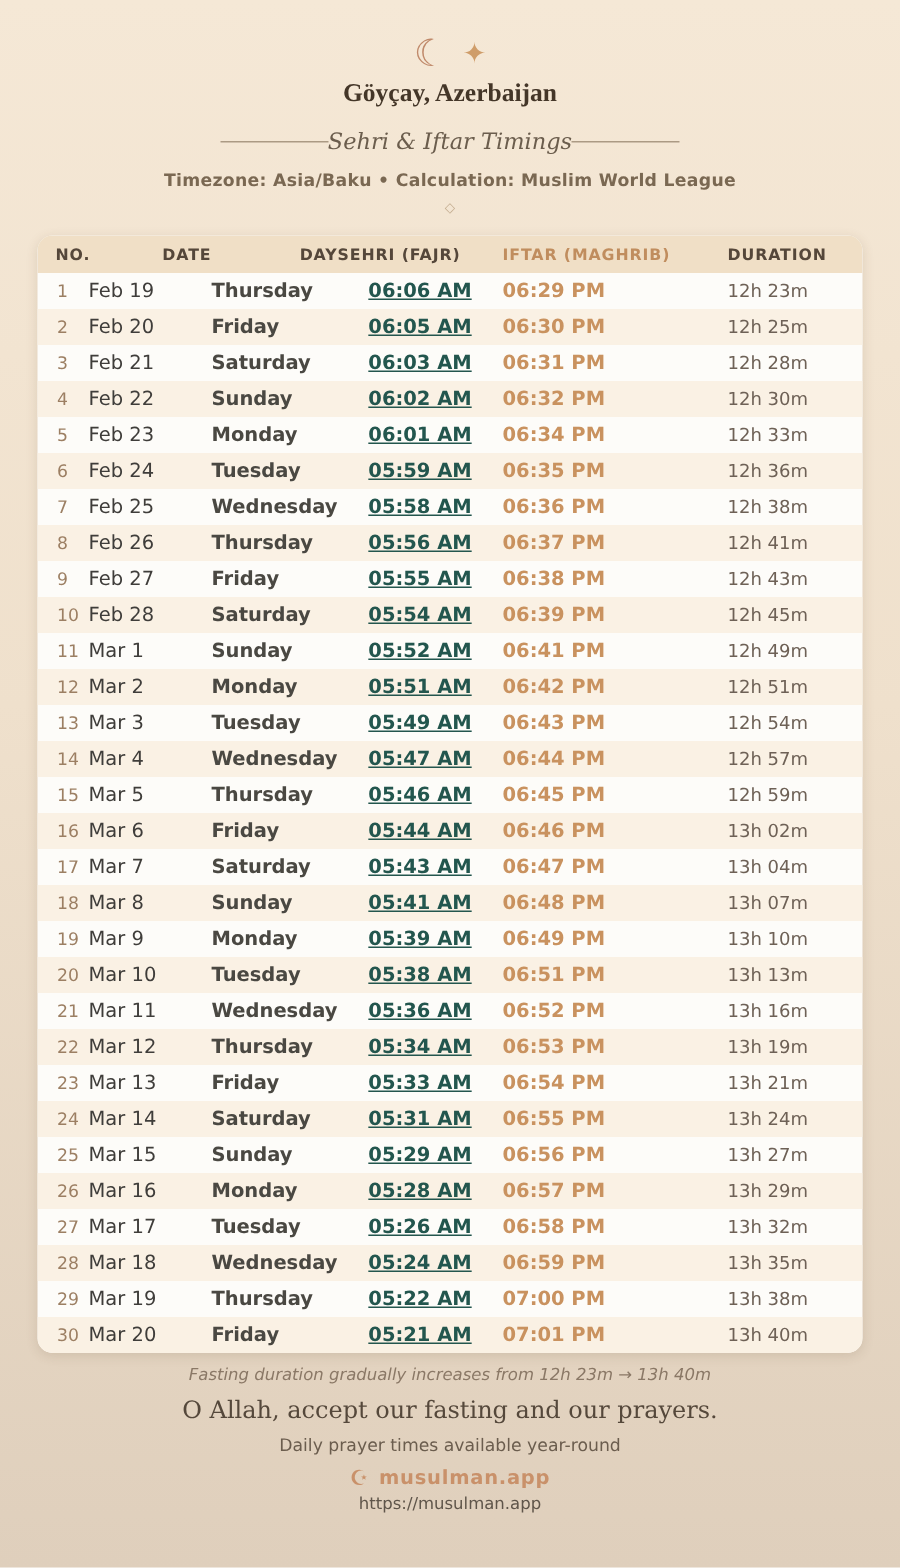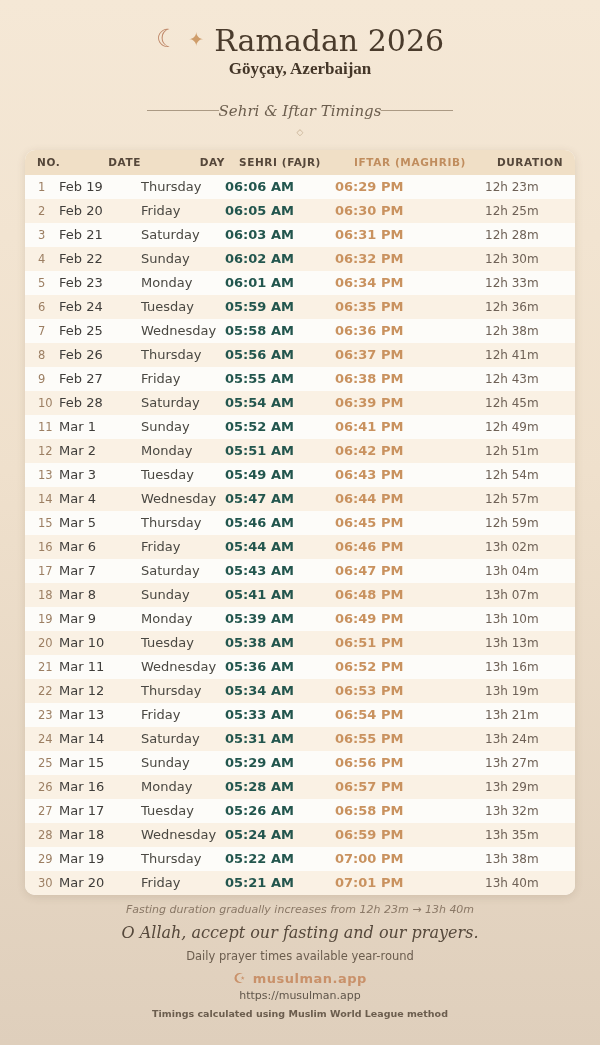--- a/index.html
+++ b/index.html
@@ -20,21 +20,21 @@
     font-family: "DejaVu Serif", serif;
     color: #4a3b2c; font-size: 30px; line-height: 1.05;
   }
   .moon-glyph { color: #c08a6b; font-size: 25px; line-height: 1; transform: translateY(-2px); }
   .spark-glyph { color: #cf9d6a; font-size: 19px; line-height: 1; transform: translateY(-1px); }
   .subtitle {
     font-family: Liberation Serif, serif; font-weight: bold;
     color: #443628; font-size: 17px; margin-top: 2px;
   }
   .section-row {
-    margin-top: 23px;
+    margin-top: 13px;
     display: flex; align-items: center; justify-content: center; gap: 0;
   }
   .section-row .rule { width: 72px; height: 1px; background: #ab9a84; }
   .section-label {
     font-family: "DejaVu Serif", serif; font-style: italic;
     color: #6b5d4d; font-size: 15px;
   }
   .meta-line { margin-top: 10px; color: #7a6852; font-size: 11.5px; font-weight: 600; letter-spacing: .2px; }
   .ornament { margin-top: 8px; color: #c4ad90; font-size: 9px; line-height: 1; }
 
@@ -51,73 +51,73 @@
     display: grid;
     grid-template-columns: 34px 82px 84px 110px 150px 1fr;
     align-items: center;
     height: 25px;
     background: #f0dfc6;
     font-size: 10.5px; font-weight: bold; letter-spacing: .6px;
     color: #55473a;
   }
   .thead .c1 { padding-left: 12px; }
   .thead .c2, .thead .c3 { text-align: right; }
-  .thead .c4, .thead .c5, .thead .c6 { text-align: center; }
+  .thead .c4, .thead .c5, .thead .c6 { text-align: left; }
   .thead .c5 { color: #c08d5e; }
   .trow {
     display: grid;
     grid-template-columns: 34px 82px 84px 110px 150px 1fr;
     align-items: center;
     height: 24px;
     font-size: 13px;
   }
   .trow.alt { background: #faf1e4; }
   .trow .c1 { padding-left: 13px; color: #9c7f63; font-size: 11.5px; }
   .trow .c2 { color: #3f3d3a; }
-  .trow .c3 { color: #4a4842; }
-  .trow .c4 { text-align: left; font-weight: bold; color: #23564e; }
+  .trow .c3 { color: #4a4842; font-weight: bold; }
+  .trow .c4 { text-align: center; font-weight: bold; color: #23564e; text-decoration: underline; }
   .trow .c5 { text-align: left; font-weight: bold; color: #c9925f; }
   .trow .c6 { text-align: left; color: #6e6156; font-size: 12px; }
 
   
   .note {
     margin-top: 8px; font-style: italic;
     color: #8a7866; font-size: 11px;
   }
   .dua {
     margin-top: 7px;
-    font-family: "DejaVu Serif", serif; font-style: italic;
+    font-family: "DejaVu Serif", serif; 
     color: #55483b; font-size: 16px;
   }
   .avail { margin-top: 7px; color: #6b5d4e; font-size: 11.5px; }
   .brand-row {
     margin-top: 8px; display: flex; align-items: center; justify-content: center; gap: 7px;
   }
   .brand-moon { color: #c9916a; font-size: 14px; line-height: 1; }
   .brand-name { color: #c9916a; font-size: 13px; font-weight: bold; letter-spacing: .5px; }
   .url { margin-top: 3px; color: #5f554a; font-size: 11px; }
   .method { margin-top: 6px; color: #6b5d4e; font-size: 9.5px; font-weight: bold; }
 </style>
 </head>
 <body>
 
 <div class="page">
 
   <div class="hdr">
     <div class="title-row">
       <span class="moon-glyph">☾</span>
       <span class="spark-glyph">✦</span>
-      <span>Ramadan 2026</span>
     </div>
     <div class="subtitle">Göyçay, Azerbaijan</div>
     <div class="section-row">
       <span class="rule"></span>
       <span class="section-label">Sehri &amp; Iftar Timings</span>
       <span class="rule"></span>
     </div>
+    <div class="meta-line">Timezone: Asia/Baku • Calculation: Muslim World League</div>
     <div class="ornament">◇</div>
   </div>
 
   <div class="card">
     <div class="thead">
       <span class="c1">NO.</span>
       <span class="c2">DATE</span>
       <span class="c3">DAY</span>
       <span class="c4">SEHRI (FAJR)</span>
       <span class="c5">IFTAR (MAGHRIB)</span>
@@ -397,15 +397,14 @@
   </div>
 
   <div class="note">Fasting duration gradually increases from 12h 23m → 13h 40m</div>
   <div class="dua">O Allah, accept our fasting and our prayers.</div>
   <div class="avail">Daily prayer times available year-round</div>
   <div class="brand-row">
     <span class="brand-moon">☪</span>
     <span class="brand-name">musulman.app</span>
   </div>
   <div class="url">https://musulman.app</div>
-  <div class="method">Timings calculated using Muslim World League method</div>
 
 </div>
 
 </body></html>

